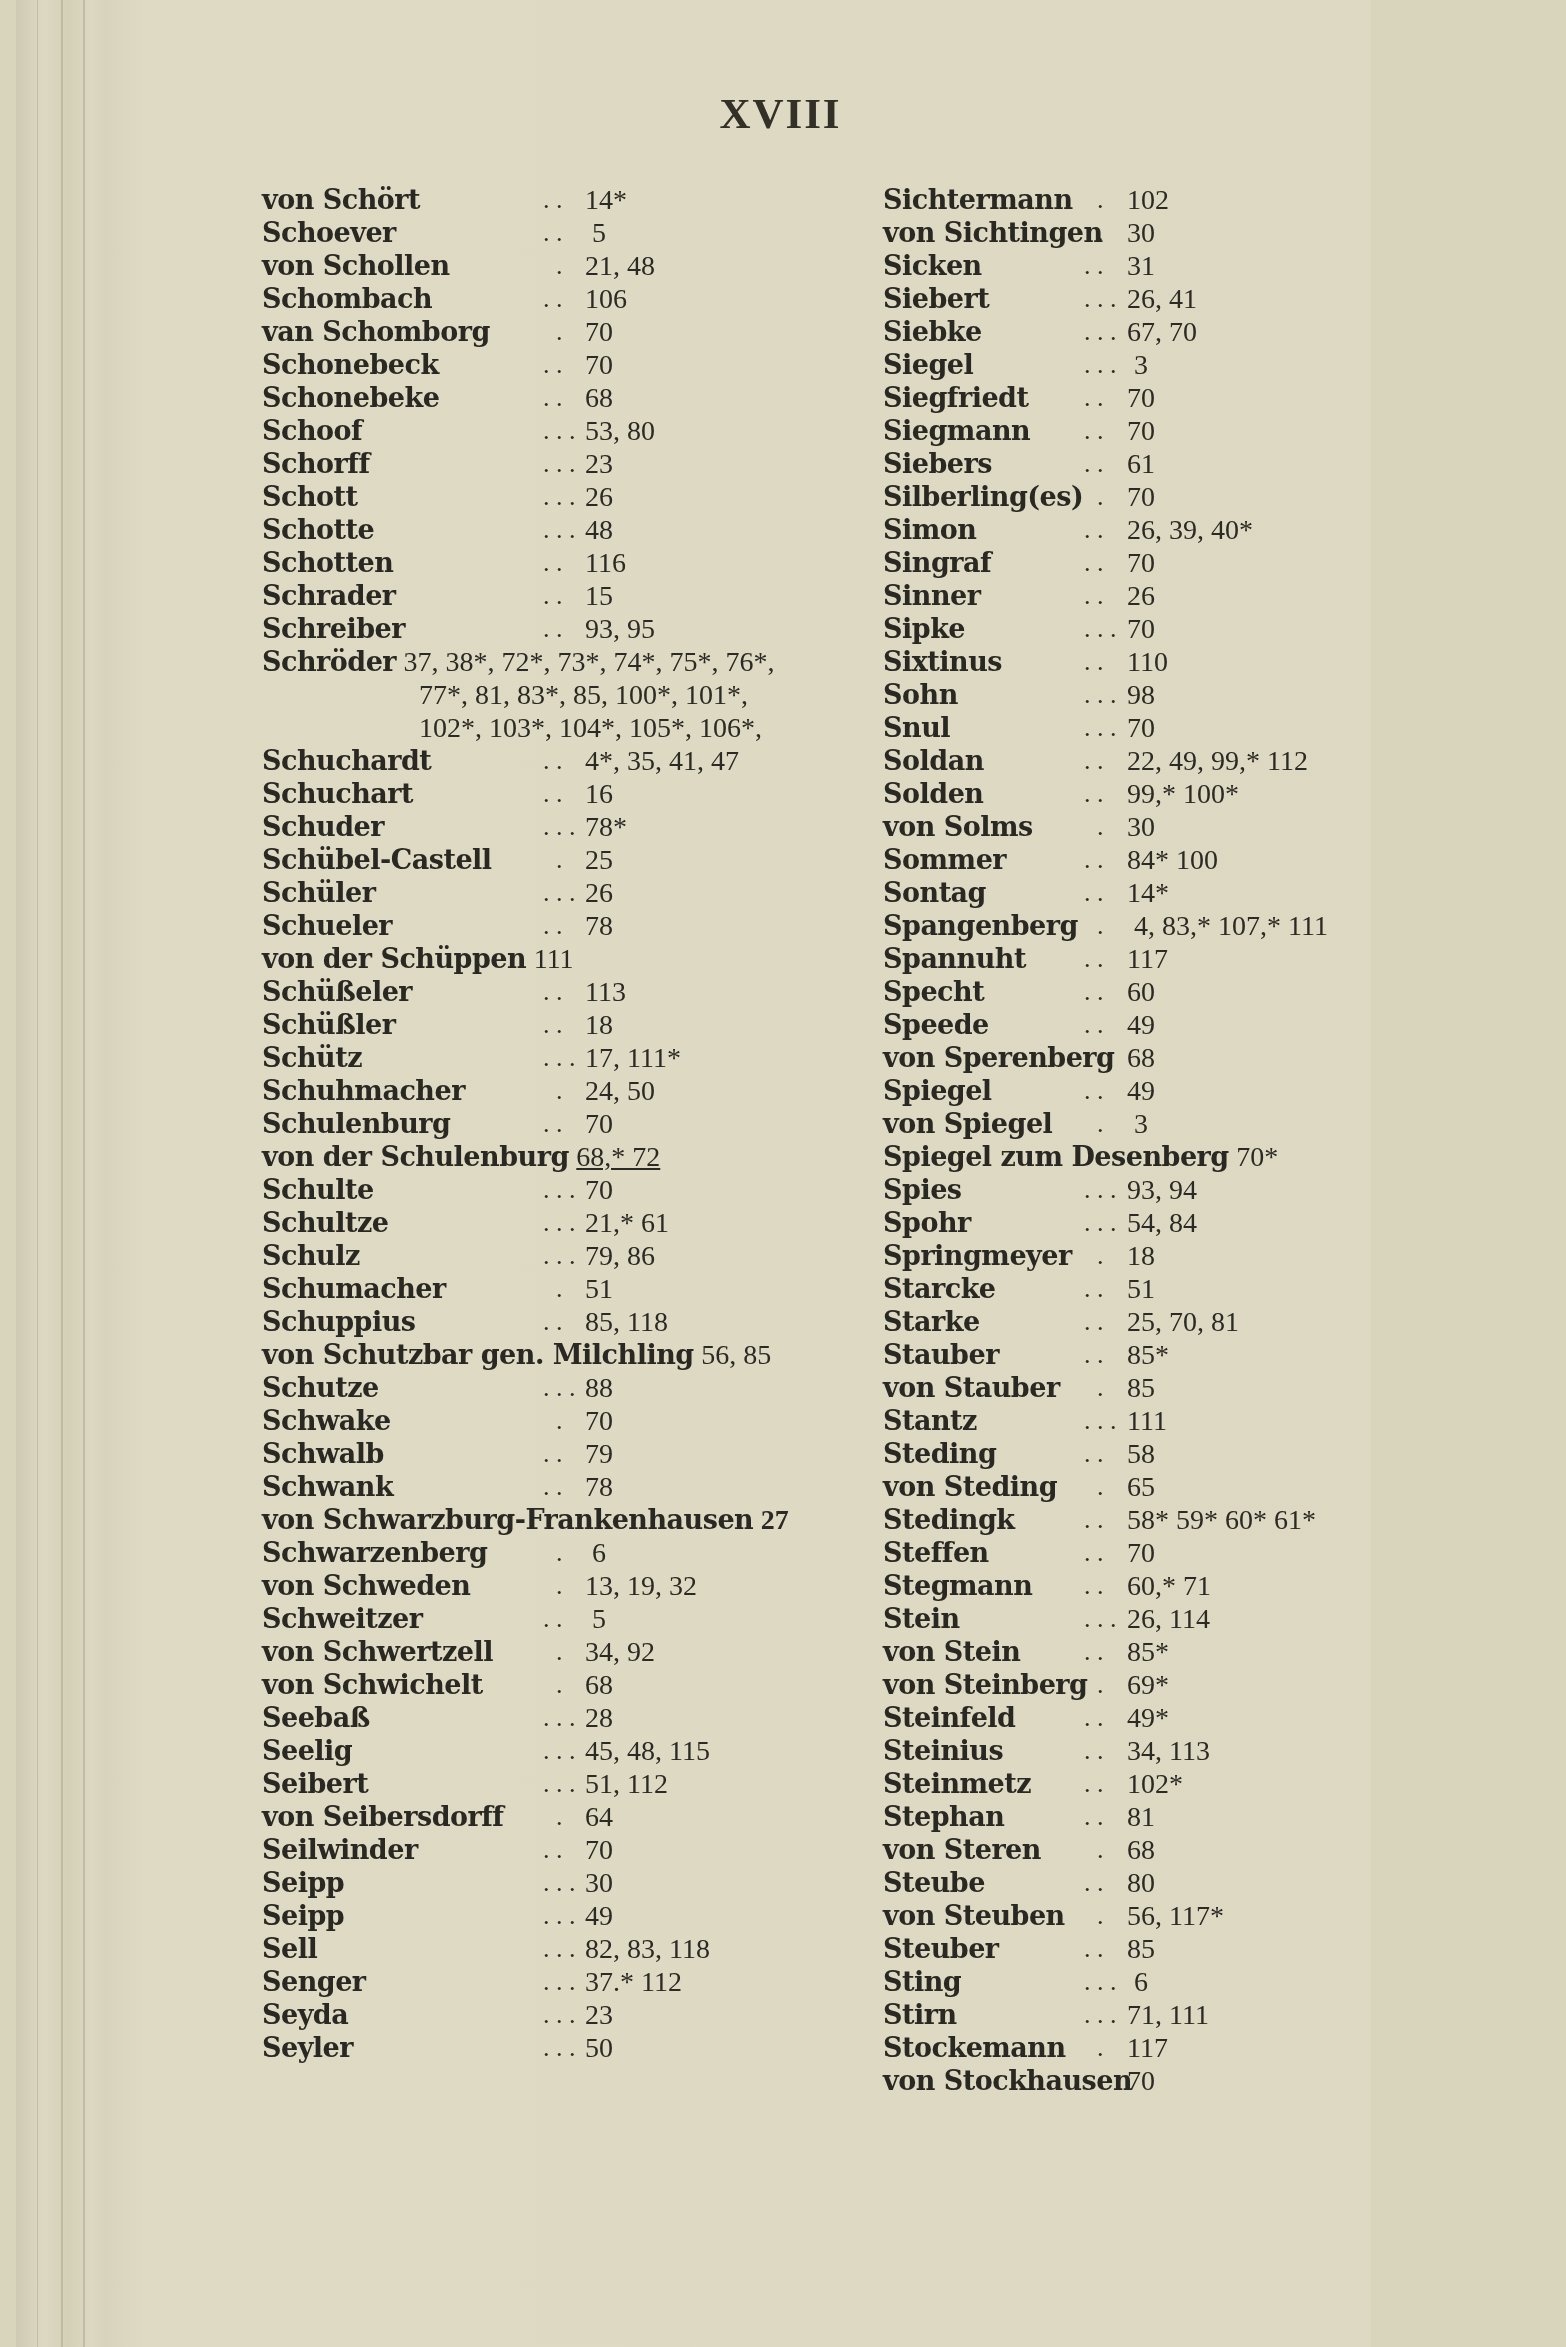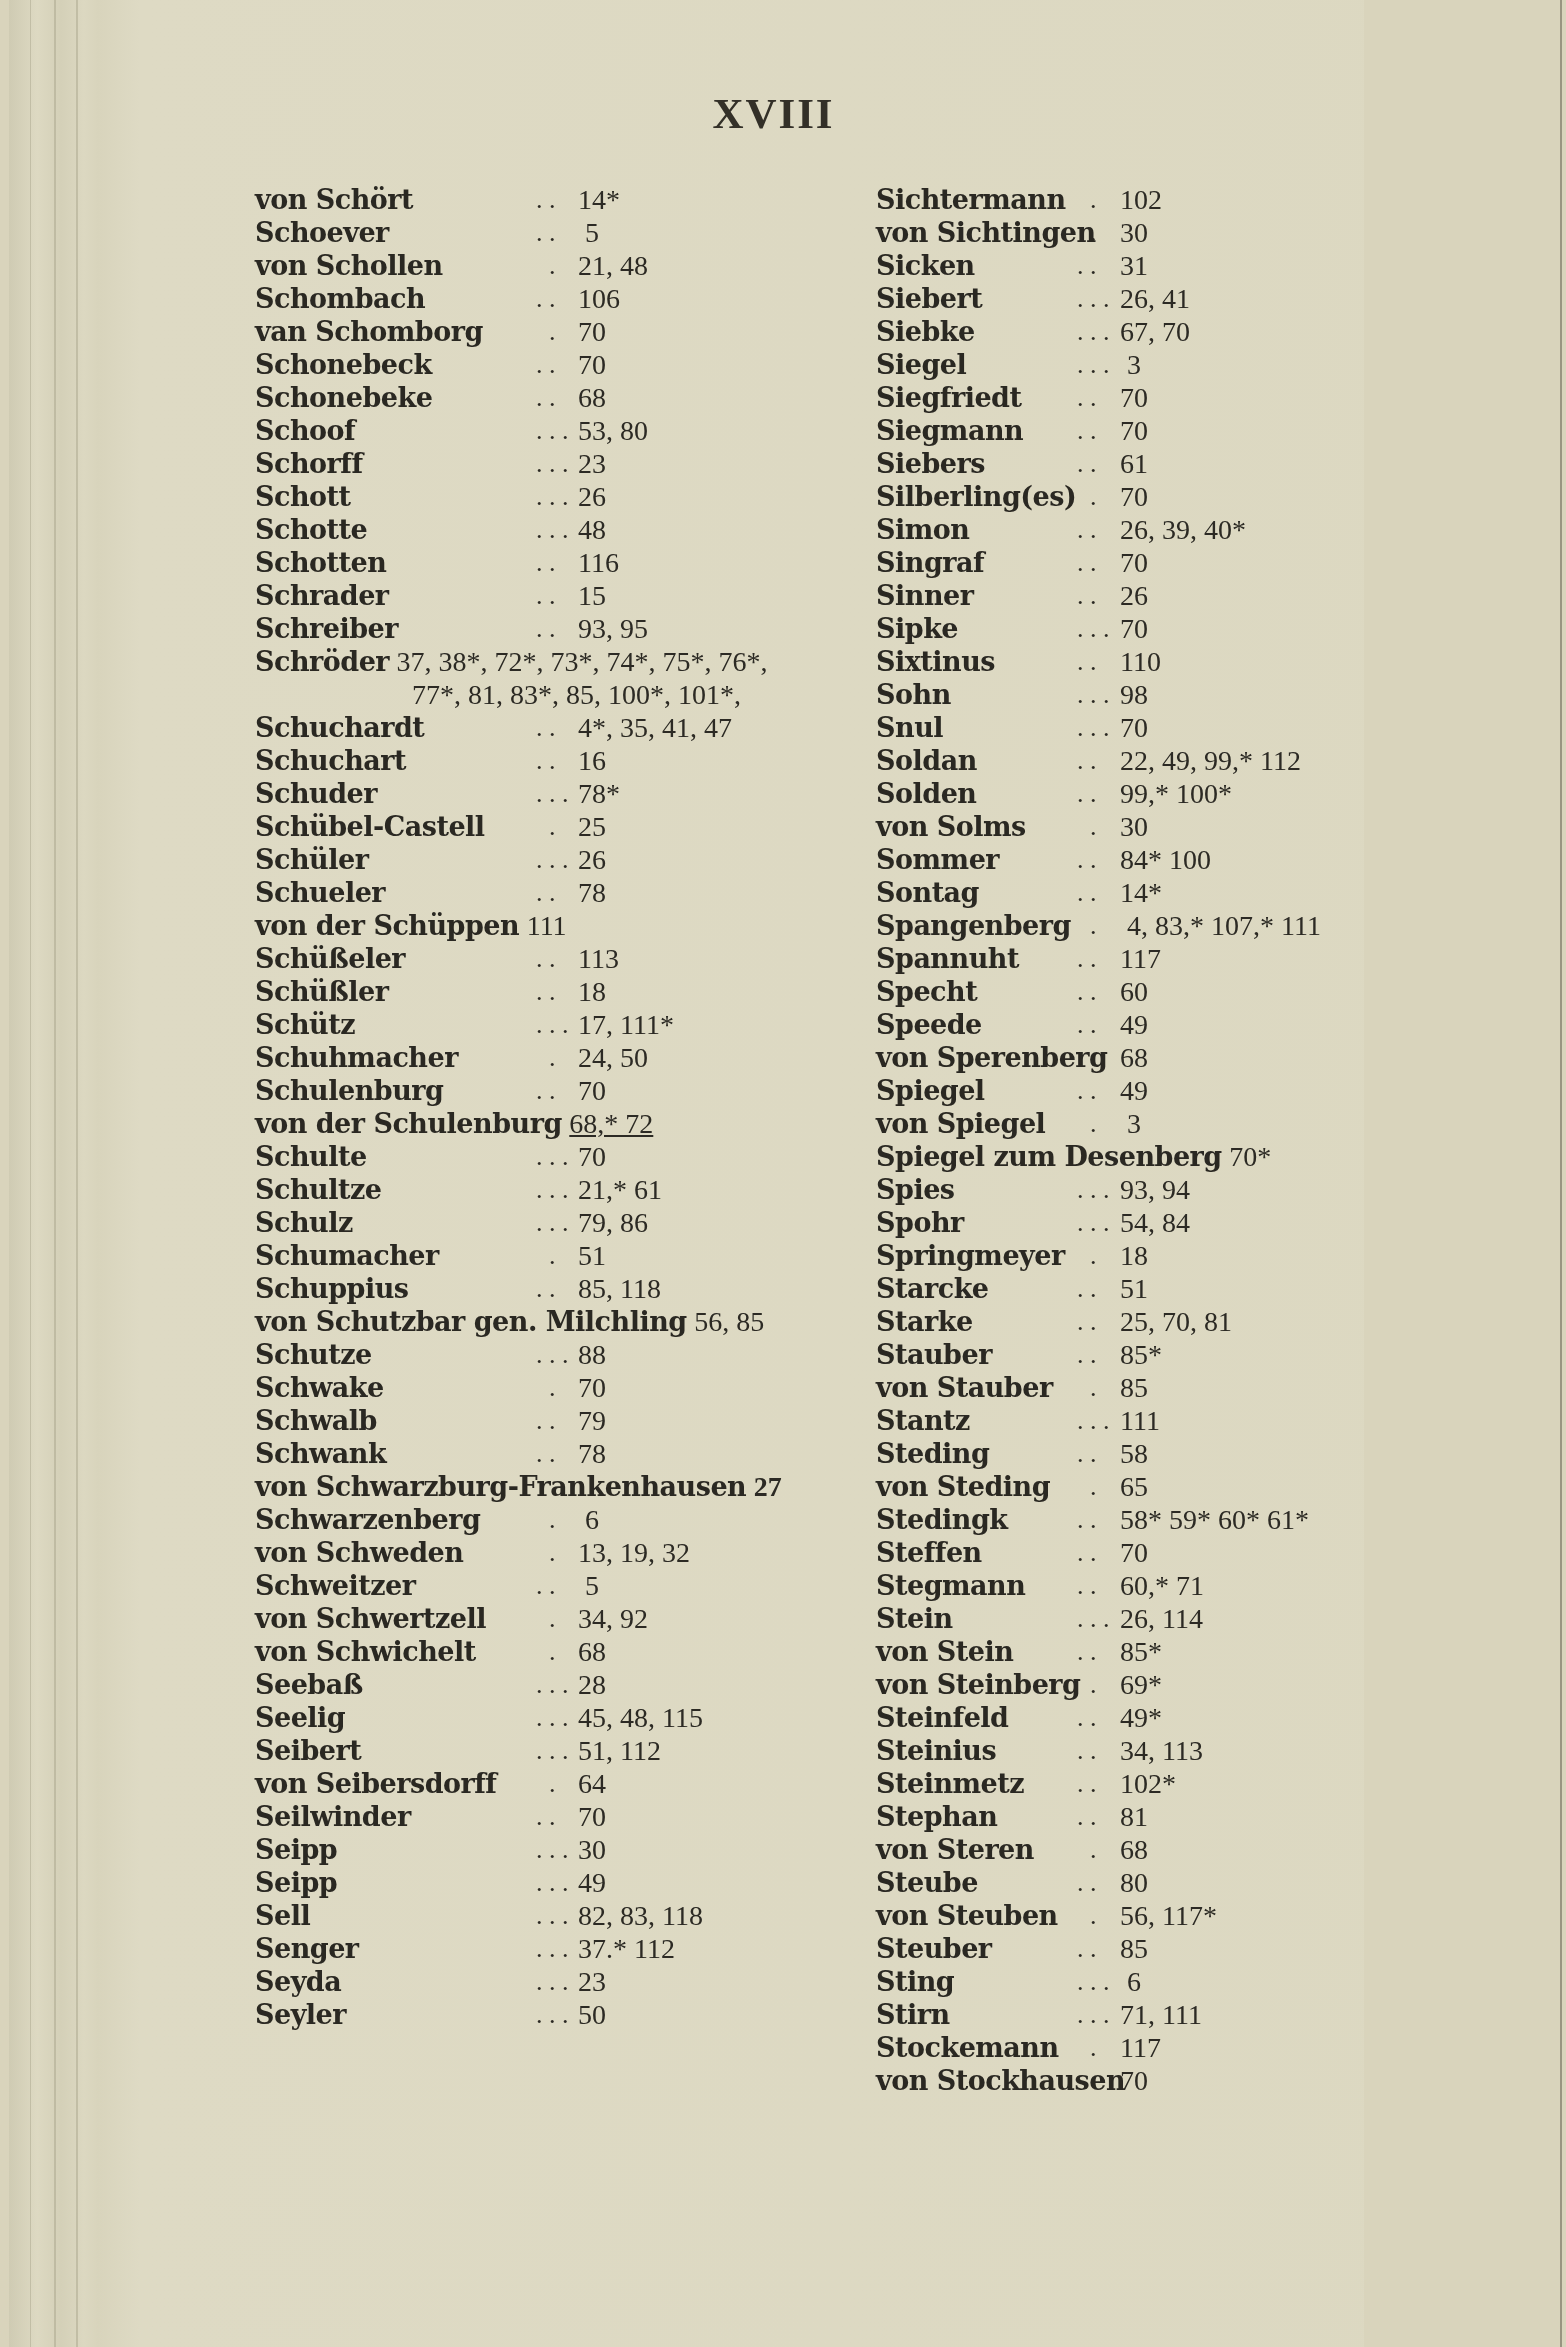--- a/index.html
+++ b/index.html
@@ -3,21 +3,21 @@
 <meta charset="utf-8">
 <style>
   html, body { margin: 0; padding: 0; }
   body {
     width: 1567px; height: 2348px; position: relative; overflow: hidden;
     background: #d9d4bc;
     font-family: "DejaVu Serif", "Liberation Serif", serif;
     color: #2e2c26;
   }
   .page {
-    position: absolute; left: 9px; top: 0; width: 1355px; height: 2348px;
+    position: absolute; left: 16px; top: 0; width: 1355px; height: 2348px;
     background: linear-gradient(90deg, #cfcbb3 0px, #ddd9c2 28px, #d4d0b8 52px, #dcd8c1 75px, #d8d4bc 89px, #dedac4 131px, #dcd8c1 1518px, #d2ceb6 1546px, #ebe6cf 1555px, #dcd8c0 1567px);
   }
   .gutter-line { position: absolute; top: 0; height: 2348px; width: 1.9px; background: rgba(150,145,120,0.35); }
   .header {
     position: absolute; top: 89px; left: 0; width: 1567px; text-align: center;
     font-family: "Liberation Serif", "DejaVu Serif", serif; font-weight: bold;
     font-size: 43px; letter-spacing: 1.9px; color: #333028; margin-left: -19px;
   }
   .column { position: absolute; top: 183px; }
   .col-left { left: 246px; width: 600px; }
@@ -123,20 +123,23 @@
       </div>
       <div class="row">
         <span class="name">Schreiber</span>
         <span class="dots" style="white-space: pre;">. .</span>
         <span class="pages" style="white-space: pre;">93, 95</span>
       </div>
       <div class="row full"><span class="name">Schröder</span><span class="pages" style="white-space: pre;">37, 38*, 72*, 73*, 74*, 75*, 76*,</span></div>
       <div class="row cont">
         <span class="pages" style="white-space: pre;">77*, 81, 83*, 85, 100*, 101*,</span>
       </div>
+      <div class="row cont">
+        <span class="pages" style="white-space: pre;">102*, 103*, 104*, 105*, 106*,</span>
+      </div>
       <div class="row">
         <span class="name">Schuchardt</span>
         <span class="dots" style="white-space: pre;">. .</span>
         <span class="pages" style="white-space: pre;">4*, 35, 41, 47</span>
       </div>
       <div class="row">
         <span class="name">Schuchart</span>
         <span class="dots" style="white-space: pre;">. .</span>
         <span class="pages" style="white-space: pre;">16</span>
       </div>

